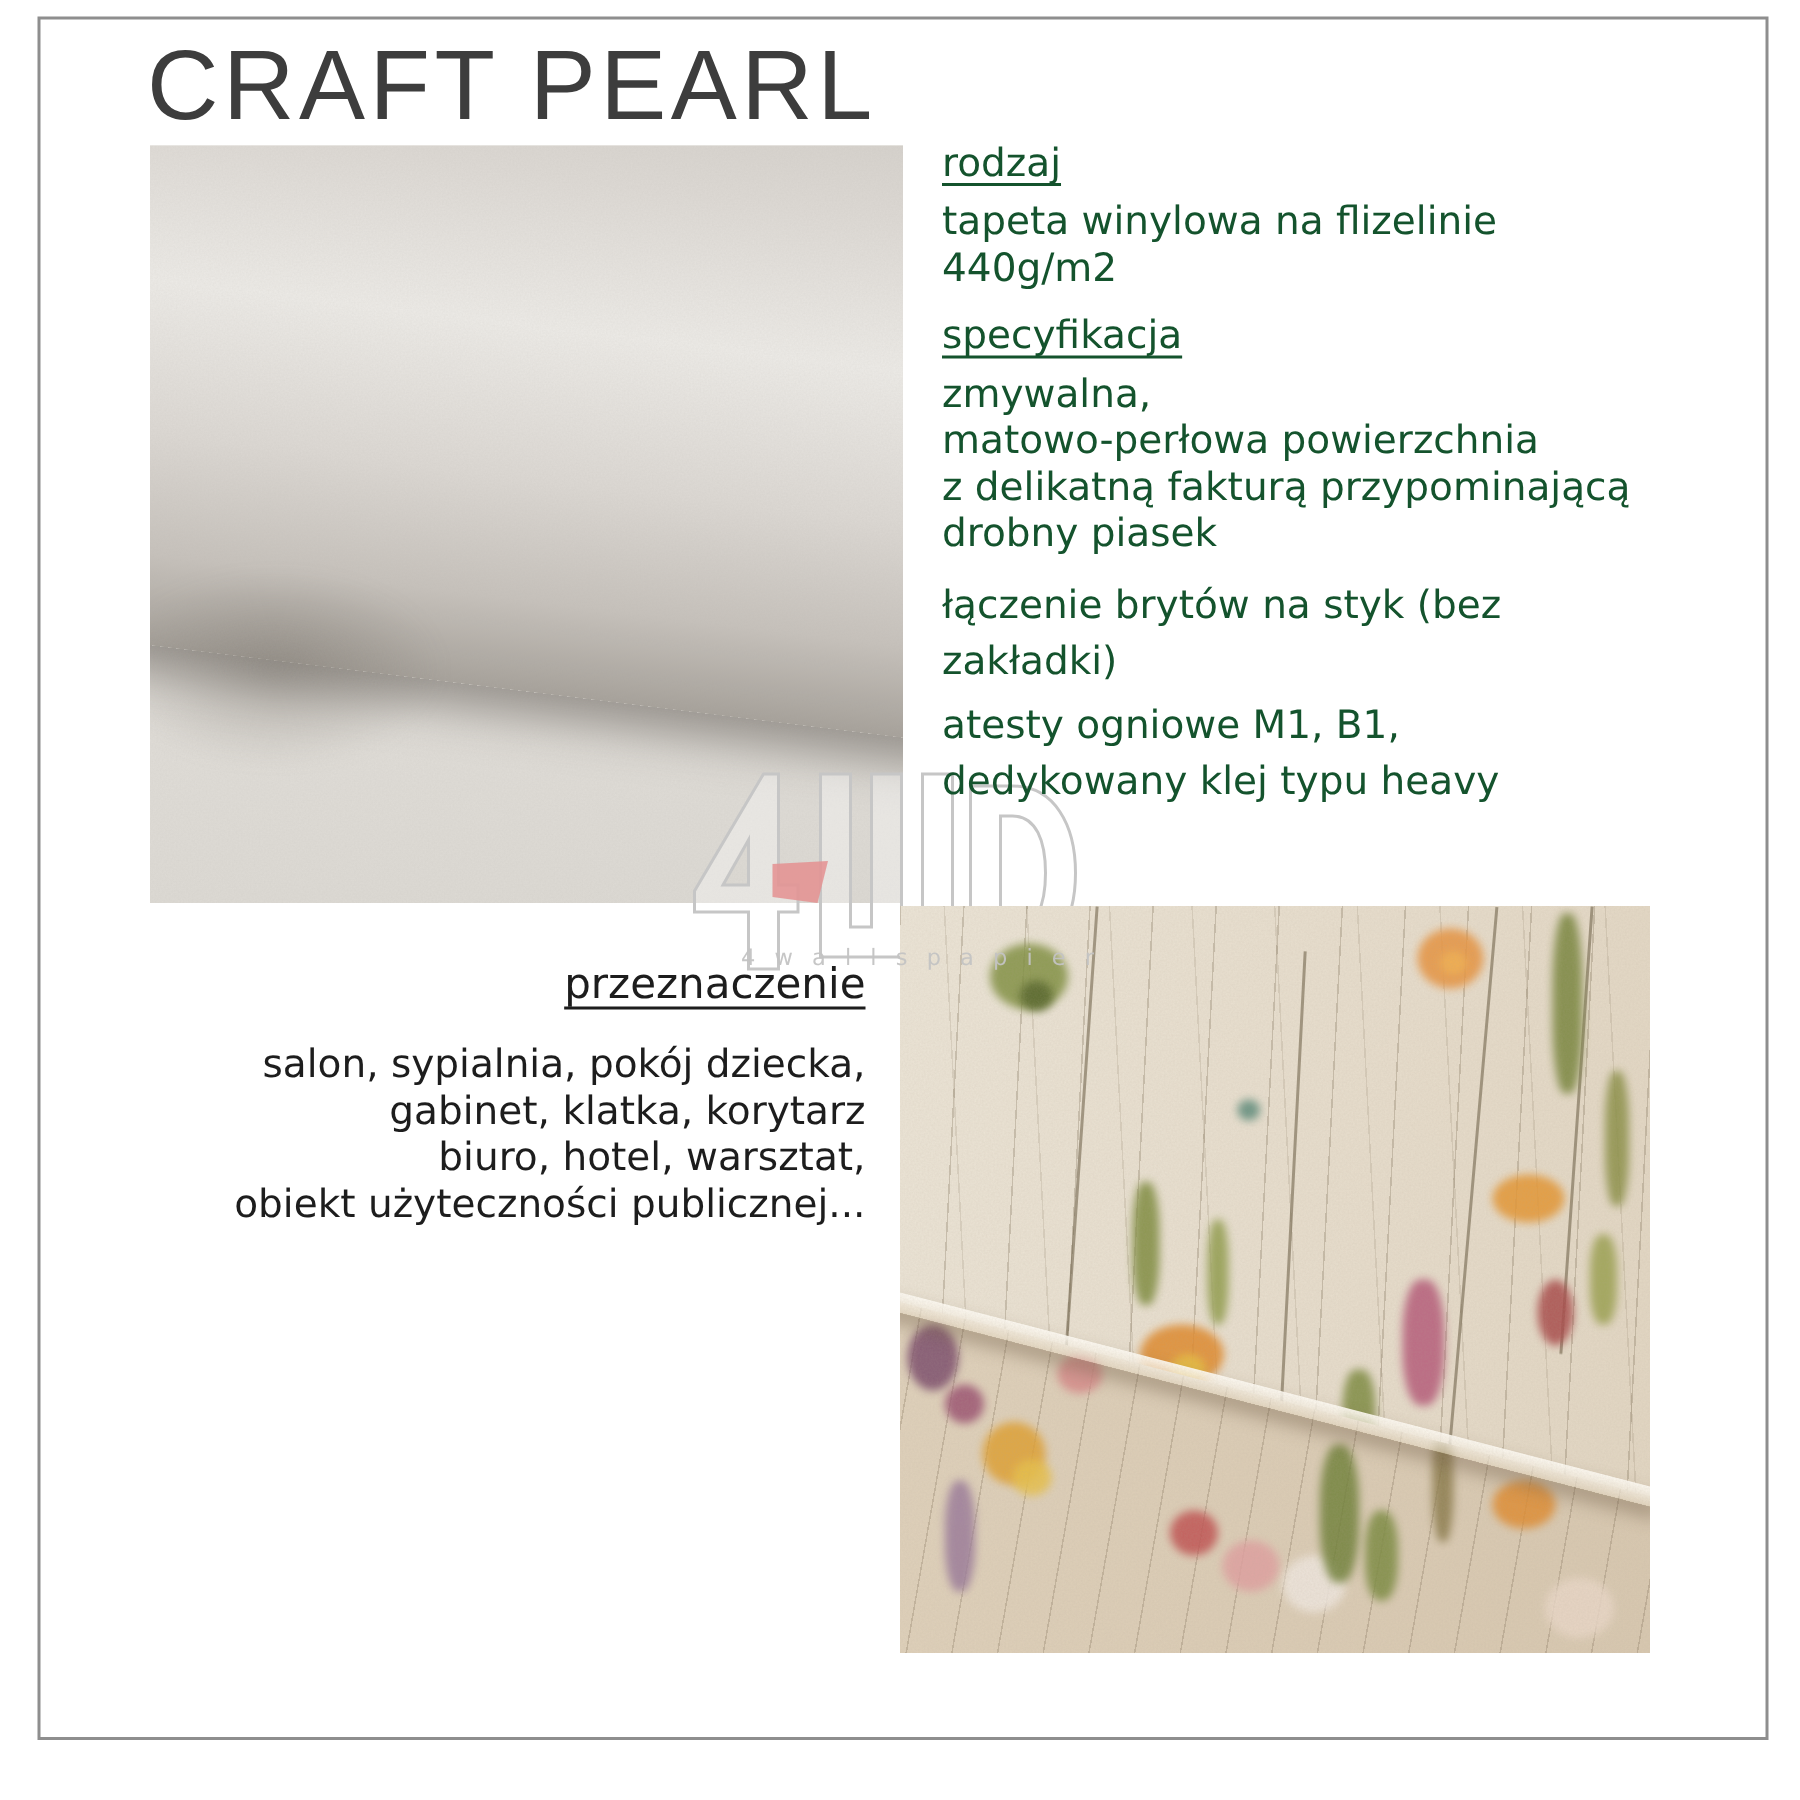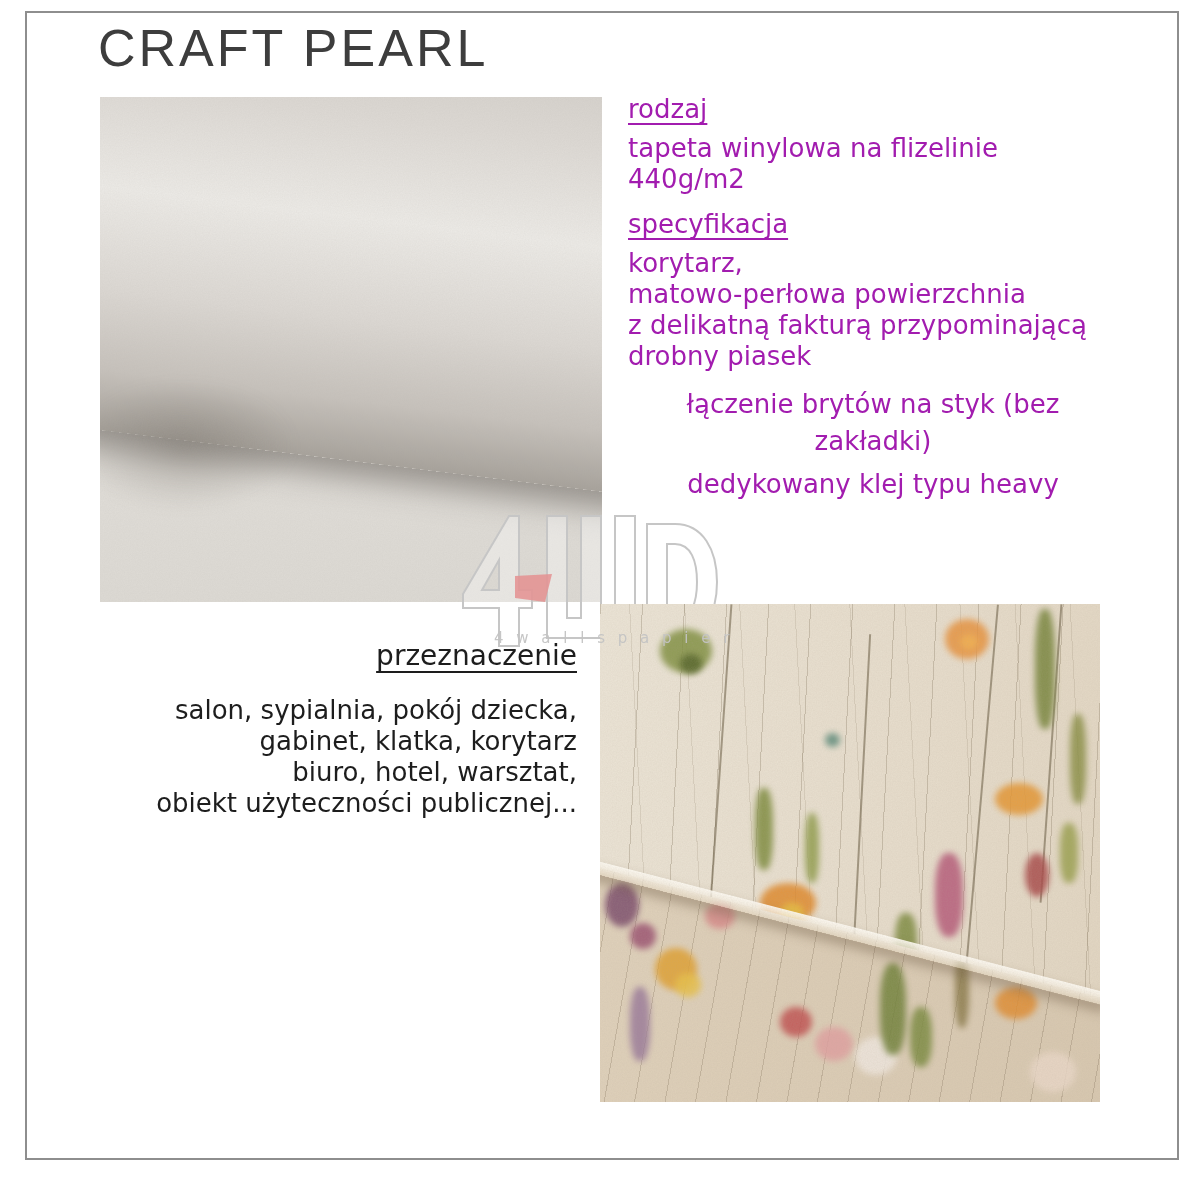--- a/index.html
+++ b/index.html
@@ -1,21 +1,21 @@
 <!DOCTYPE html>
 <html><head>
 <meta charset="utf-8">
 <style>
   html,body{margin:0;padding:0;background:#ffffff;}
   .page{position:relative;width:1200px;height:1200px;background:#ffffff;overflow:hidden;
         font-family:"DejaVu Sans",sans-serif;color:#1e1e1e;}
   .frame{position:absolute;left:25px;top:11px;width:1150px;height:1145px;
          border:2px solid #8e8e8e;z-index:0;}
   .title{position:absolute;left:98px;top:18px;margin:0;font-family:"Liberation Sans",sans-serif;
-         font-weight:300;font-size:52px;letter-spacing:3px;color:#3d3d3d;z-index:5;}
+         font-weight:300;font-size:66px;letter-spacing:3px;color:#3d3d3d;z-index:5;}
 
   
   .photo{position:absolute;overflow:hidden;}
   .photo-roll{left:100px;top:97px;width:502px;height:505px;z-index:1;
               background:linear-gradient(176deg,#e6e3de 0%,#e3e0db 55%,#dcd9d3 100%);}
   .photo-roll .roll{position:absolute;left:-10%;top:-28%;width:126%;height:100%;
               transform:rotate(7deg);transform-origin:50% 50%;
               background:linear-gradient(to bottom,#b6b1ab 0%,#cfcbc5 12%,#ddd9d4 32%,
                          #edebe7 52%,#dcd8d3 72%,#c6c1bb 88%,#a5a099 100%);
               box-shadow:0 16px 30px rgba(75,70,63,.5);}
@@ -41,26 +41,26 @@
   .fl{position:absolute;border-radius:50%;filter:blur(3px);opacity:.85;}
   .stem{position:absolute;width:2px;background:rgba(96,84,58,.55);filter:blur(.4px);}
 
   
   .watermark-logo{position:absolute;left:455px;top:514px;width:265px;height:150px;z-index:2;}
   .watermark-text{position:absolute;left:494px;top:629px;z-index:4;font-size:15px;
               letter-spacing:4px;color:rgba(195,195,195,.95);white-space:nowrap;}
 
   
   .col-right{position:absolute;left:628px;top:94px;width:490px;z-index:5;
-              font-size:26px;line-height:31px;color:#a21caf;}
+              font-size:26px;line-height:31px;color:#14532d;}
   .col-right section{margin:0 0 14px 0;}
   .col-right h2{margin:0 0 8px 0;font-size:26px;font-weight:400;
               text-decoration:underline;text-decoration-thickness:2px;text-underline-offset:5px;}
   .col-right p{margin:0;}
-  .col-right section.loose{margin-bottom:6px;text-align:center;}
+  .col-right section.loose{margin-bottom:6px;}
   .col-right section.loose p{line-height:37px;}
 
   .col-left{position:absolute;left:98px;top:640px;width:479px;z-index:5;text-align:right;
               font-size:26px;line-height:31px;color:#1d1d1d;}
   .col-left h2{margin:0 0 24px 0;font-size:28px;font-weight:400;display:inline-block;
               text-decoration:underline;text-decoration-thickness:2px;text-underline-offset:6px;text-align:right;}
   .col-left p{margin:0;}
 </style>
 </head>
 <body>
@@ -142,29 +142,30 @@
     </svg>
   </div>
 
   <div class="col-right">
     <section>
       <h2>rodzaj</h2>
       <p>tapeta winylowa na flizelinie 440g/m2</p>
     </section>
     <section>
       <h2>specyfikacja</h2>
-      <p>korytarz,</p>
+      <p>zmywalna,</p>
       <p>matowo-perłowa powierzchnia</p>
       <p>z delikatną fakturą przypominającą</p>
       <p>drobny piasek</p>
     </section>
     <section class="loose">
       <p>łączenie brytów na styk (bez zakładki)</p>
     </section>
     <section class="loose">
+      <p>atesty ogniowe M1, B1,</p>
       <p>dedykowany klej typu heavy</p>
     </section>
   </div>
 
   <div class="col-left">
     <h2>przeznaczenie</h2>
     <p>salon, sypialnia, pokój dziecka,</p>
     <p>gabinet, klatka, korytarz</p>
     <p>biuro, hotel, warsztat,</p>
     <p>obiekt użyteczności publicznej...</p>

